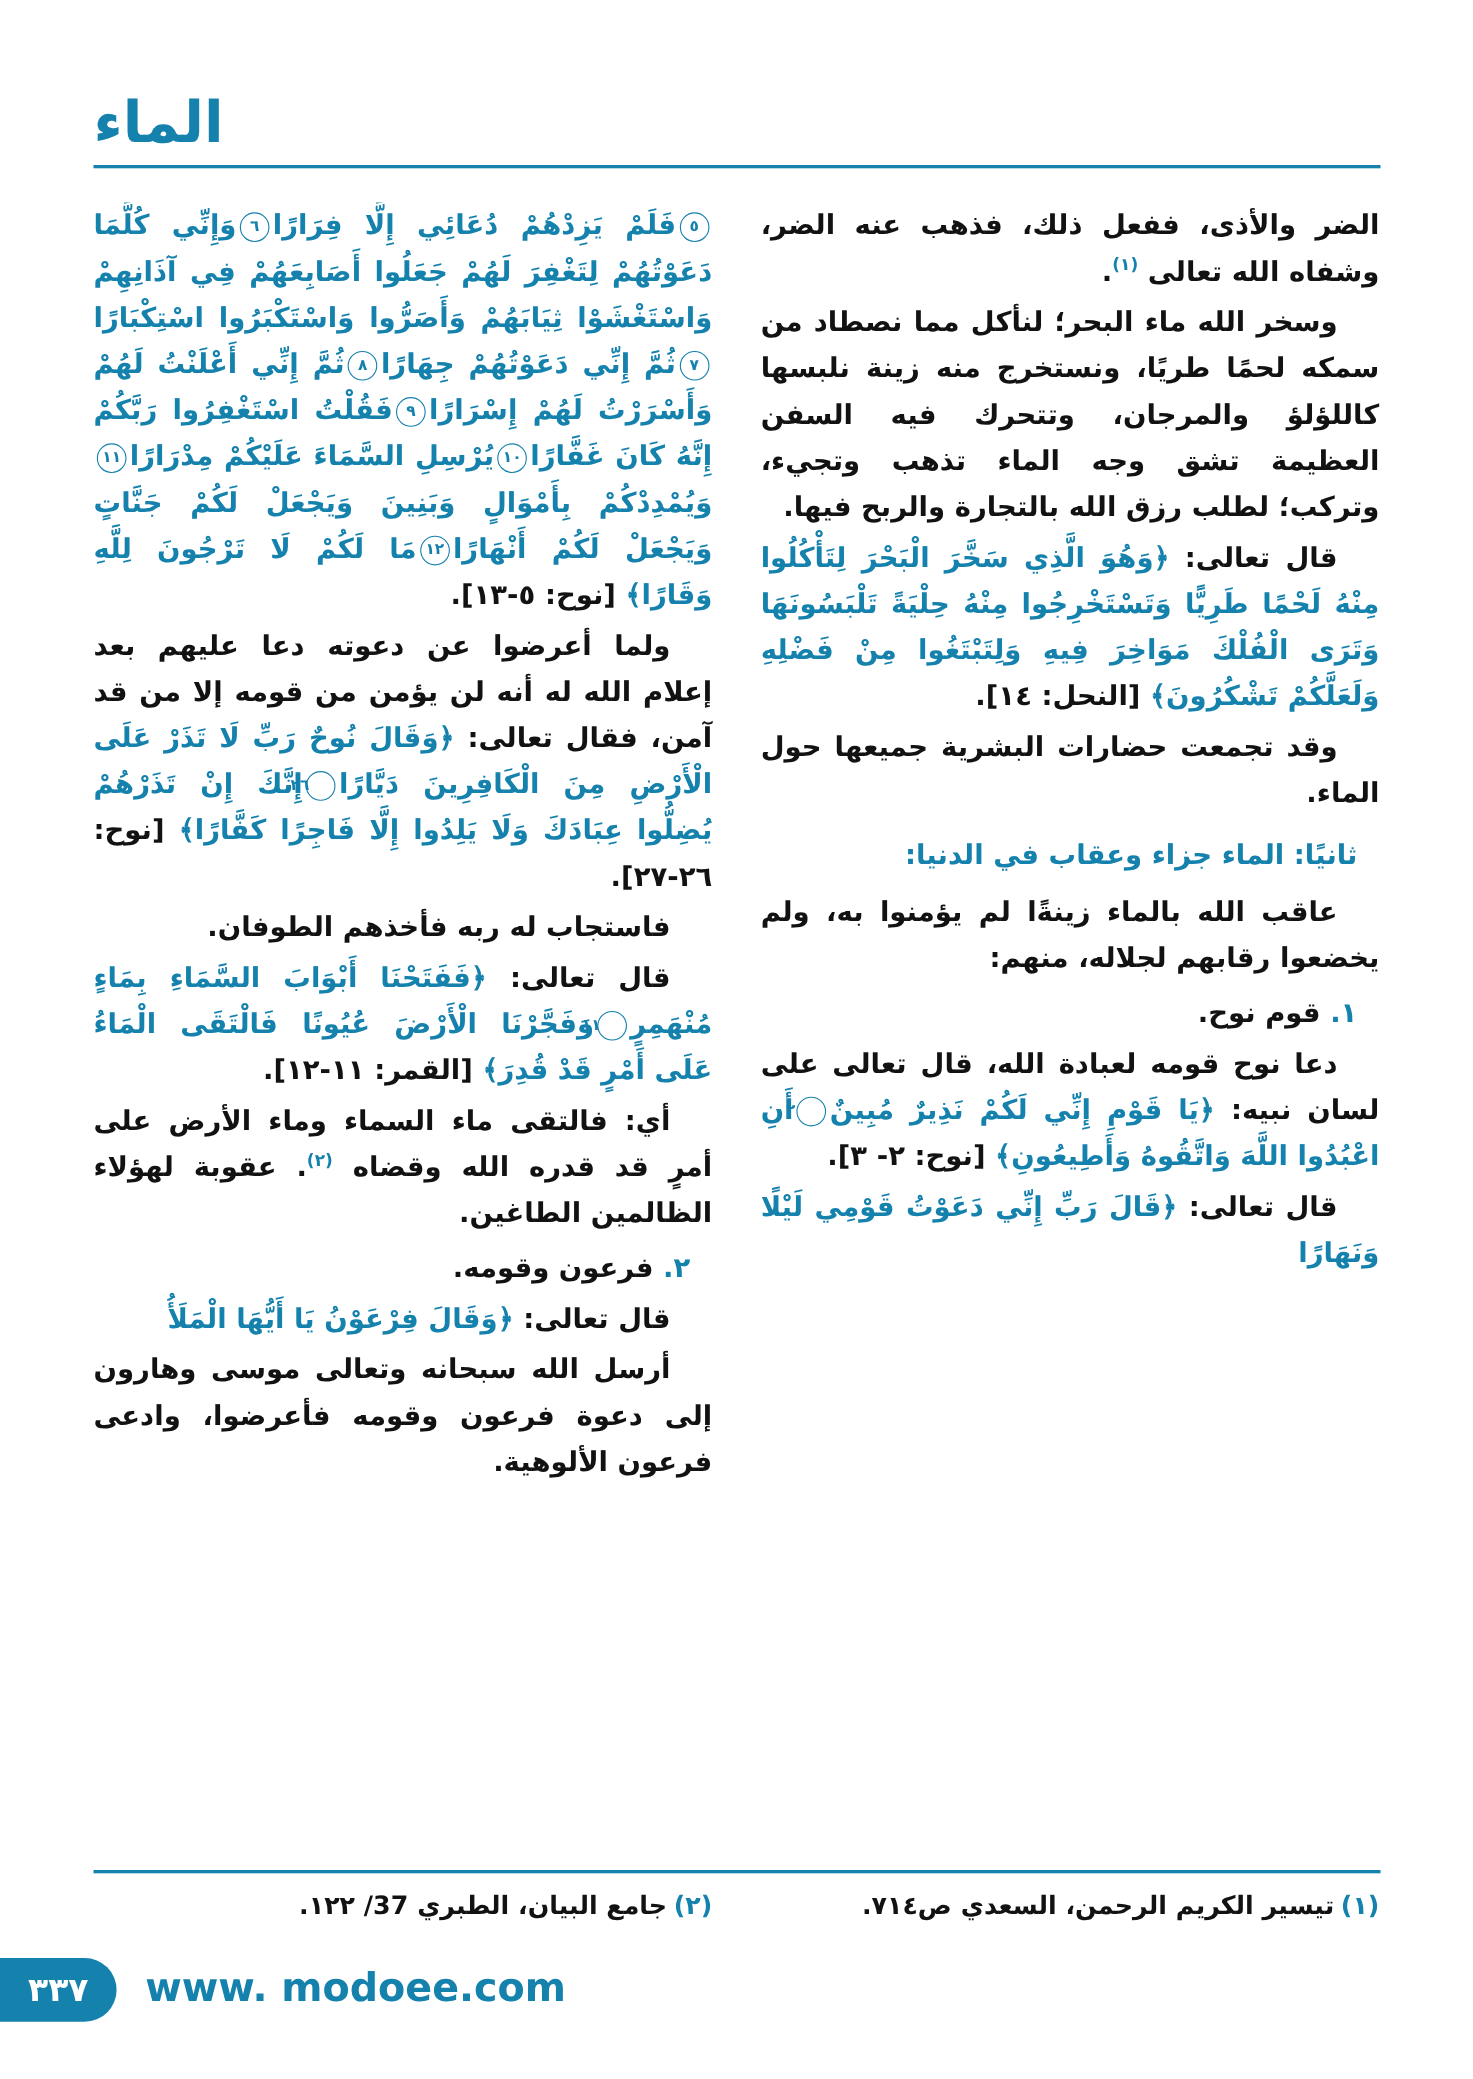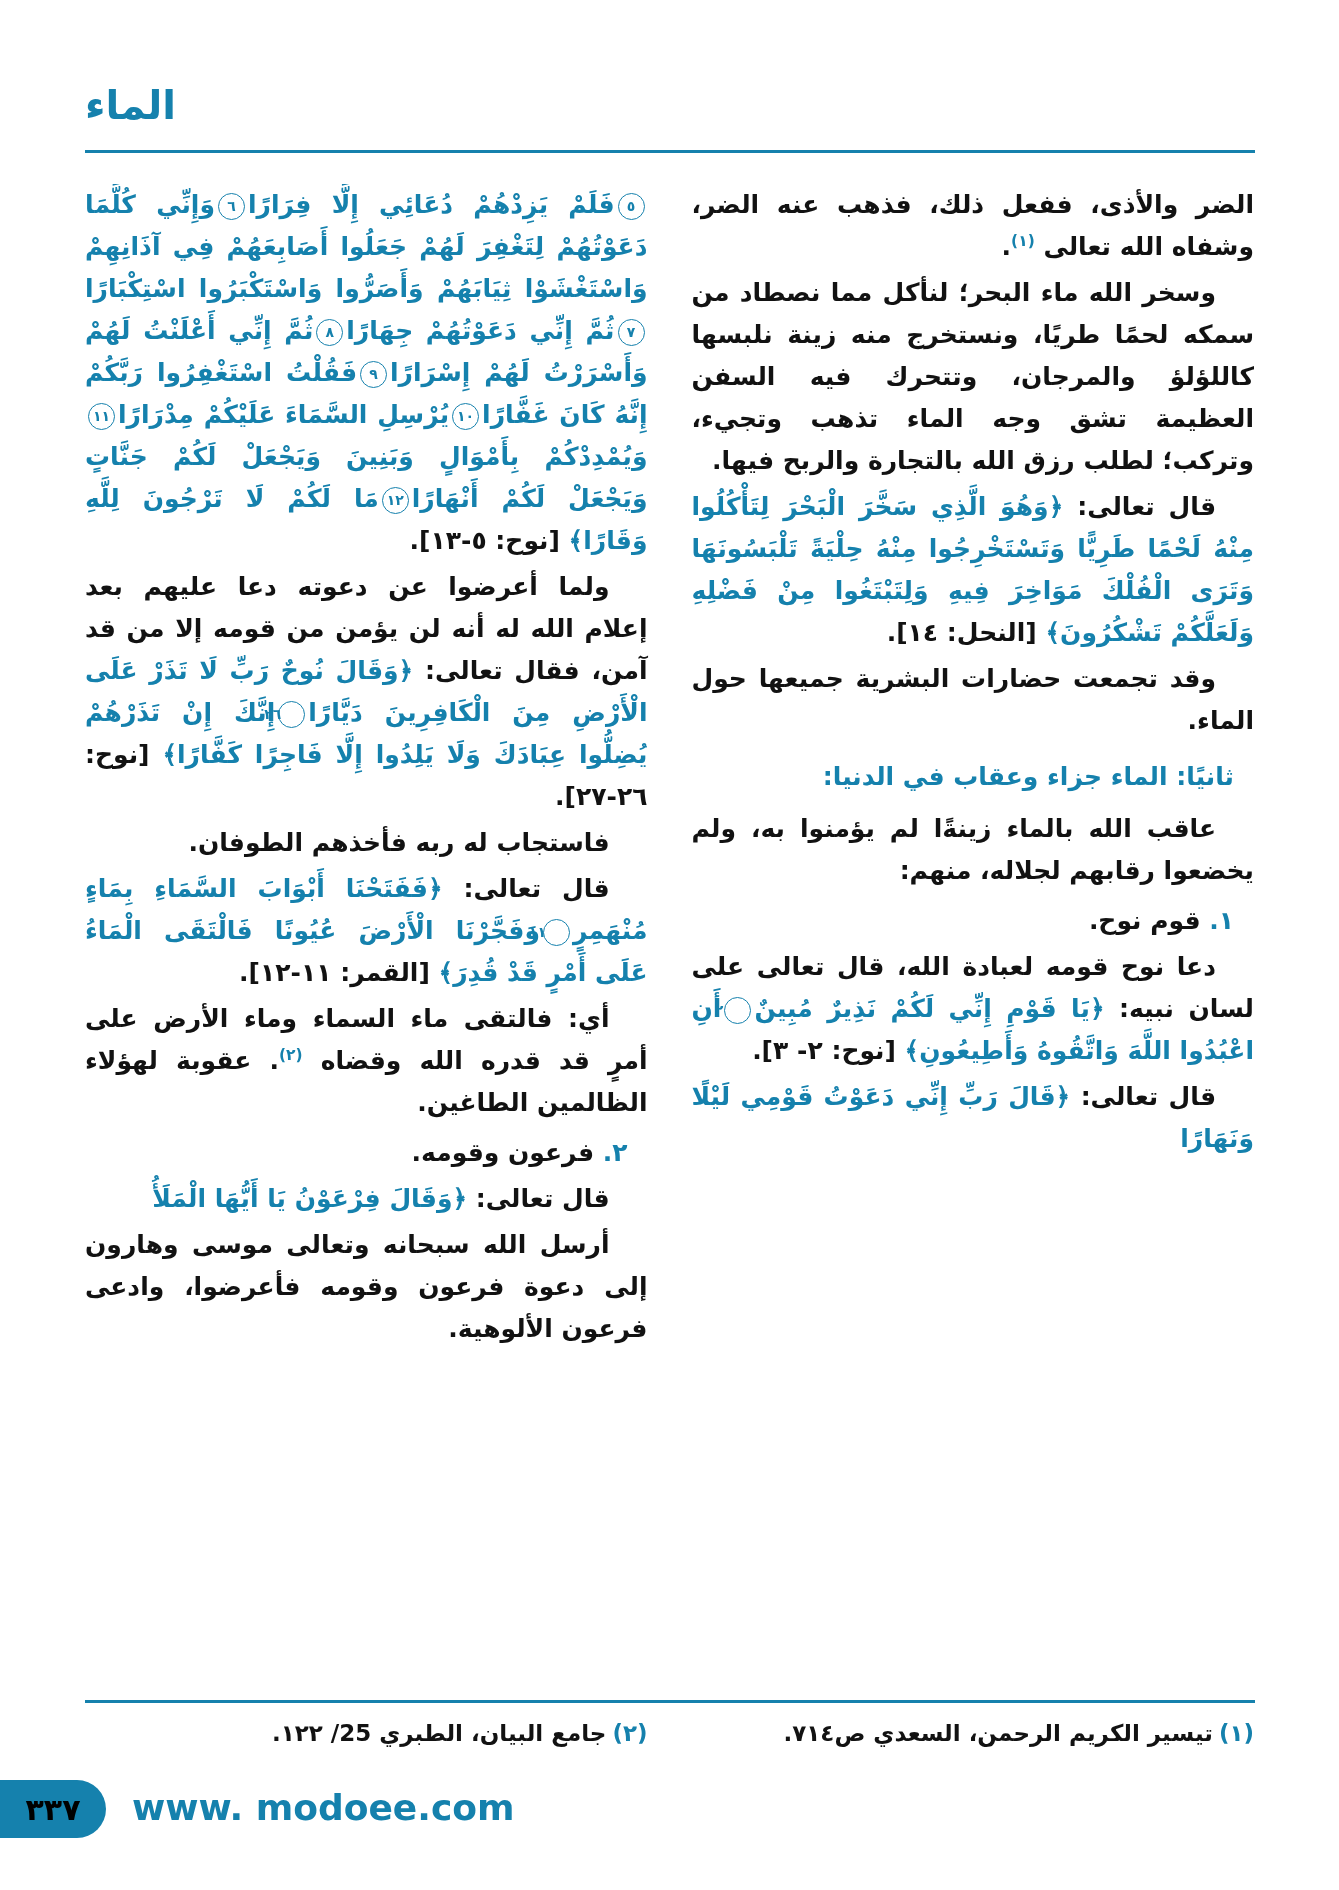--- a/index.html
+++ b/index.html
@@ -18,21 +18,21 @@
     position:relative;
     width:1339px;height:1890px;
     background:#fff;
     direction:rtl;
     overflow:hidden;
   }
   
   .header-title{
     position:absolute;
     top:82px;left:85px;
-    font-size:40px;
+    font-size:52px;
     font-weight:700;
     color:var(--accent);
     direction:rtl;
   }
   .header-rule{
     position:absolute;
     top:150px;left:85px;
     width:1170px;height:3px;
     background:var(--accent);
   }
@@ -115,21 +115,21 @@
   }
   .fn-marker{color:var(--accent);margin-left:6px;}
   
   .page-num-tab{
     position:absolute;
     left:0;bottom:52px;
     width:106px;height:58px;
     background:var(--accent);
     border-radius:0 30px 30px 0;
     display:flex;align-items:center;justify-content:center;
-    color:#000000;
+    color:#ffffff;
     font-size:30px;
     font-weight:700;
   }
   .site-url{
     position:absolute;
     left:132px;bottom:62px;
     color:var(--accent);
     font-size:36px;
     font-weight:700;
     direction:ltr;
@@ -167,21 +167,21 @@
       </section>
   </main>
 
   <div class="footnote-rule"></div>
 
   <div class="footnotes">
     <div class="footnote">
       <span class="fn-marker">(١)</span><span>تيسير الكريم الرحمن، السعدي ص٧١٤.</span>
     </div>
     <div class="footnote">
-      <span class="fn-marker">(٢)</span><span>جامع البيان، الطبري 25/ ١٢٢.</span>
+      <span class="fn-marker">(٢)</span><span>جامع البيان، الطبري 37/ ١٢٢.</span>
     </div>
   </div>
 
   <div class="page-num-tab">
     <span>٣٣٧</span>
   </div>
   <div class="site-url">www. modoee.com</div>
 
 </div>
 

